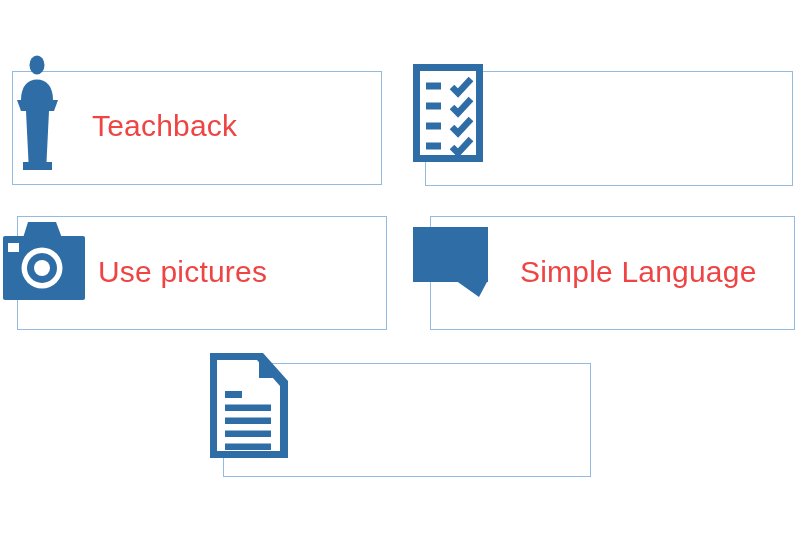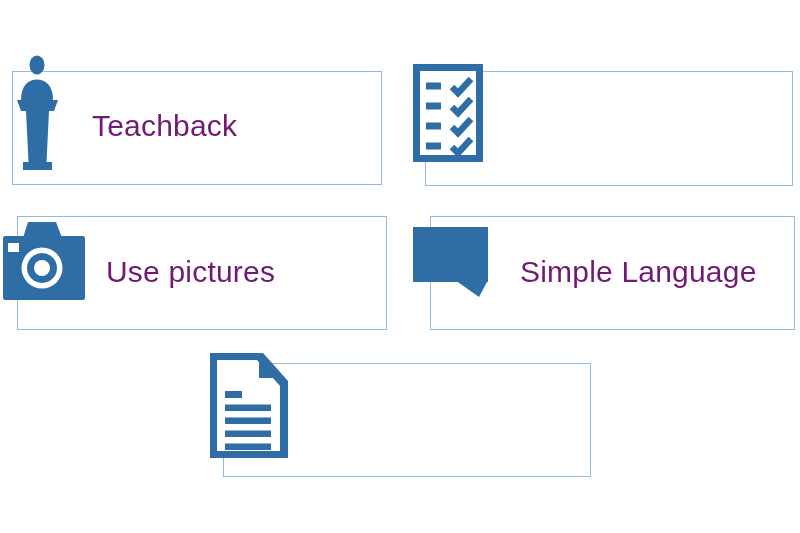--- a/index.html
+++ b/index.html
@@ -17,26 +17,26 @@
   .b5{left:223px;top:363px;width:368px;height:114px;}
   .icon{position:absolute;}
   .icon .blue{fill:#2e6da6;}
   .icon .white{fill:#ffffff;}
   .i1{left:17px;top:53px;}
   .i2{left:413px;top:64px;}
   .i3{left:3px;top:222px;}
   .i4{left:413px;top:226px;}
   .i5{left:210px;top:353px;}
   .label{
-    position:absolute;color:#701a75;font-size:30px;line-height:38px;
+    position:absolute;color:#ef4444;font-size:30px;line-height:38px;
     letter-spacing:0.2px;white-space:nowrap;
   }
   .l1{left:92px;top:107px;}
   .l2{left:503px;top:107px;}
-  .l3{left:98px;top:253px;margin-left:8px;}
+  .l3{left:98px;top:253px;}
   .l4{left:520px;top:253px;}
   .l5{left:302px;top:383px;width:285px;white-space:normal;}
 </style>
 </head>
 <body>
 
 <div class="canvas">
 
   <div class="box b1"></div>
   <div class="box b2"></div>

